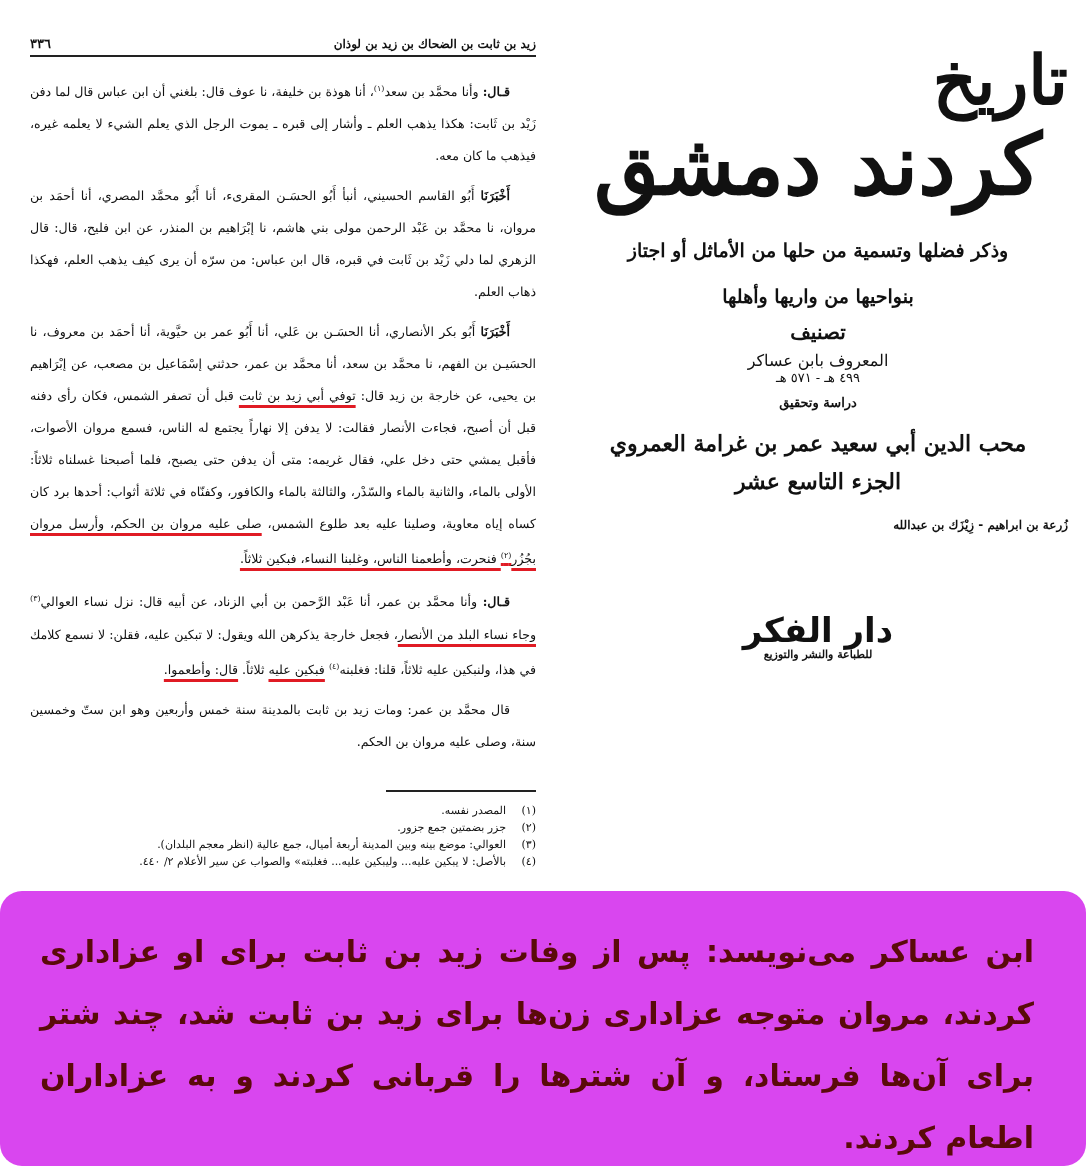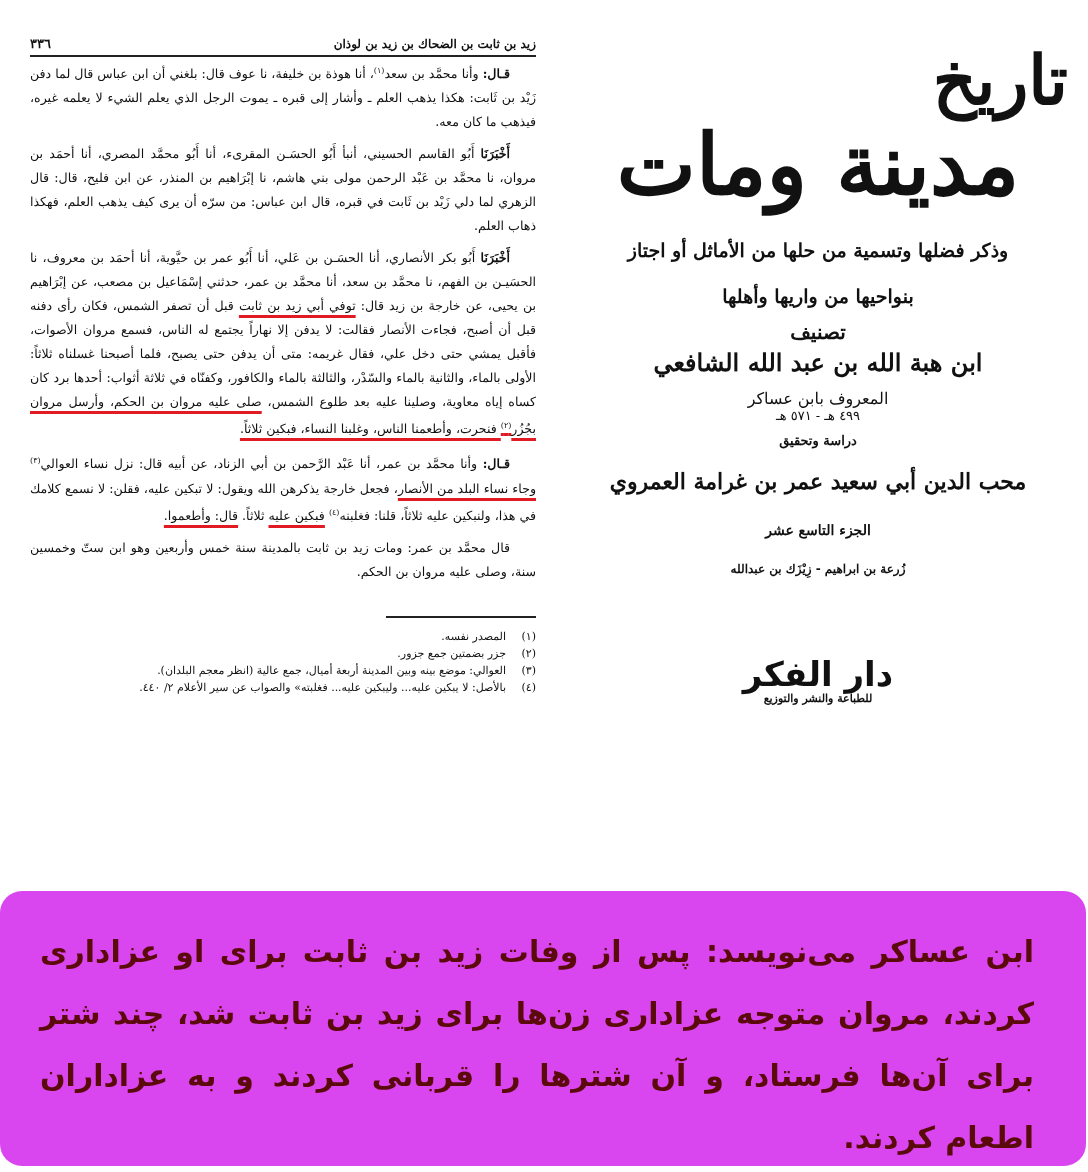--- a/index.html
+++ b/index.html
@@ -10,21 +10,21 @@
   
   .page {
     position:absolute; left:30px; top:36px; width:506px; direction:rtl;
   }
   .running-head {
     display:flex; justify-content:space-between; align-items:flex-end;
     font-size:12px; font-weight:bold; padding-bottom:4px;
     border-bottom:2px solid #222;
   }
   .running-head .page-num { font-weight:bold; font-size:13px;text-align:center; }
-  .body-text { margin-top:2px; font-size:12.6px; line-height:24px; text-align:justify; }
+  .body-text { margin-top:16px; font-size:12.6px; line-height:32px; text-align:justify; }
   .para { text-indent:26px; margin:0 0 8px 0; }
   .para .lead { font-weight:bold; }
   .para sup { font-size:8px; }
   .ul-red { text-decoration:underline; text-decoration-color:#e01b24; text-decoration-thickness:2.5px; text-underline-offset:5px; }
   .fn-rule { width:150px; border-top:2px solid #222; margin:32px 0 10px auto; margin-left:auto; margin-right:0; }
   .footnotes { font-size:11px; line-height:17px; }
   .footnotes .fn { display:flex; gap:8px; }
   .footnotes .fn .n { min-width:22px; }
 
   
@@ -34,22 +34,22 @@
   .cover .title-small { font-family:"DejaVu Serif", serif; font-size:68px; line-height:80px; font-weight:bold;text-align:right; }
   .cover .title-big { font-family:"DejaVu Serif", serif; font-size:84px; line-height:110px; font-weight:bold; letter-spacing:2px; margin-top:-10px; }
   .cover .subtitle { font-size:19px; font-weight:bold; line-height:32px; margin-top:14px; }
   .cover .tasnif { font-size:20px; font-weight:bold; margin-top:8px; }
   .cover .author1 { font-size:24px; font-weight:bold; margin-top:6px; line-height:38px; }
   .cover .author2 { font-size:24px; font-weight:bold; line-height:38px; }
   .cover .known { font-size:16px; font-weight:normal; margin-top:7px; }
   .cover .dates { font-size:13px; }
   .cover .study { font-size:13px; font-weight:bold; margin-top:10px; }
   .cover .editor { font-size:22px; font-weight:bold; margin-top:20px; }
-  .cover .volume { font-size:14px; font-weight:bold; margin-top:28px; }
-  .cover .range { font-size:12px; font-weight:bold; margin-top:24px; }
+  .cover .volume { font-size:22px; font-weight:bold; margin-top:12px; }
+  .cover .range { font-size:12px; font-weight:bold; margin-top:24px;text-align:right; }
   .cover .publisher { font-family:"DejaVu Sans", sans-serif; font-size:34px; font-weight:bold; margin-top:78px; letter-spacing:1px; }
   .cover .publisher-sub { font-size:11px; font-weight:bold; margin-top:-2px; }
 
   
   .caption-box {
     position:absolute; left:0; top:891px; width:1086px; height:275px;
     background:#d946ef; border-radius:22px;
     direction:rtl; text-align:right; box-sizing:border-box;
     padding:30px 52px 0 40px;
   }
@@ -89,25 +89,24 @@
       </div>
       <div class="fn">
         <span class="n">(٤)</span>
         <span>بالأصل: لا يبكين عليه... وليبكين عليه... فغلبته» والصواب عن سير الأعلام ٢/ ٤٤٠.</span>
       </div>
     </div>
 </div>
 
 <div class="cover">
   <div class="title-small">تاريخ</div>
-  <div class="title-big">مدينة ومات</div>
+  <div class="title-big">کردند دمشق</div>
   <div class="subtitle">وذكر فضلها وتسمية من حلها من الأماثل أو اجتاز</div>
   <div class="subtitle">بنواحيها من واريها وأهلها</div>
   <div class="tasnif">تصنيف</div>
-  <div class="author2">ابن هبة الله بن عبد الله الشافعي</div>
   <div class="known">المعروف بابن عساكر</div>
   <div class="dates">٤٩٩ هـ - ٥٧١ هـ</div>
   <div class="study">دراسة وتحقيق</div>
   <div class="editor">محب الدين أبي سعيد عمر بن غرامة العمروي</div>
   <div class="volume">الجزء التاسع عشر</div>
   <div class="range">زُرعة بن ابراهيم - زِيْزَك بن عبدالله</div>
   <div class="publisher">دار الفكر</div>
   <div class="publisher-sub">للطباعة والنشر والتوزيع</div>
 </div>
 

